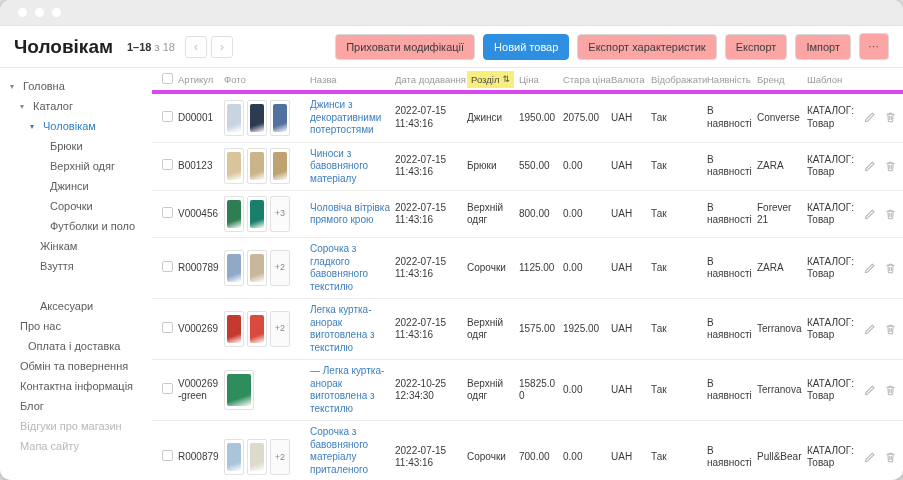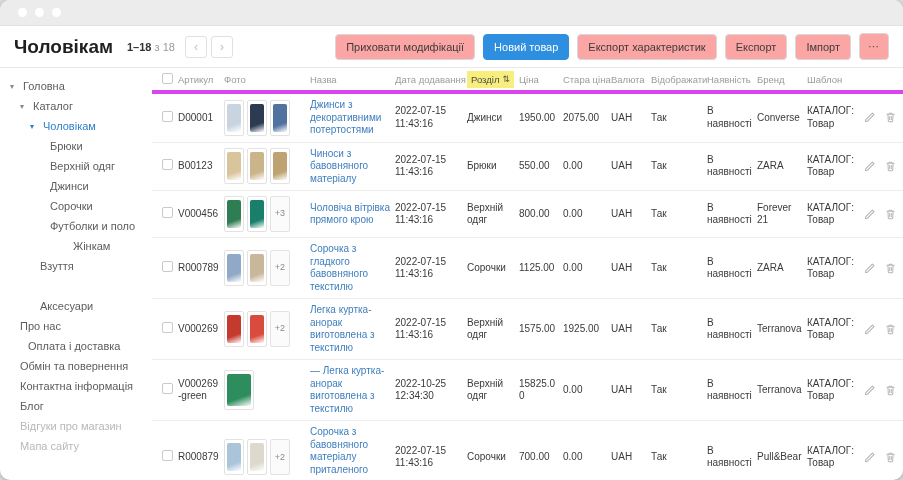--- a/index.html
+++ b/index.html
@@ -108,21 +108,21 @@
         </div>
         <div class="snav-item" style="padding-left: 50px;">
           <span>Джинси</span>
         </div>
         <div class="snav-item" style="padding-left: 50px;">
           <span>Сорочки</span>
         </div>
         <div class="snav-item" style="padding-left: 50px;">
           <span>Футболки и поло</span>
         </div>
-        <div class="snav-item" style="padding-left: 40px; margin-left: 33px;">
+        <div class="snav-item" style="padding-left: 40px;">
           <span>Жінкам</span>
         </div>
         <div class="snav-item" style="padding-left: 40px;">
           <span>Взуття</span>
         </div>
         <div class="snav-item" style="padding-left: 40px; margin-top: 20px;">
           <span>Аксесуари</span>
         </div>
         <div class="snav-item" style="padding-left: 20px;">
           <span>Про нас</span>

